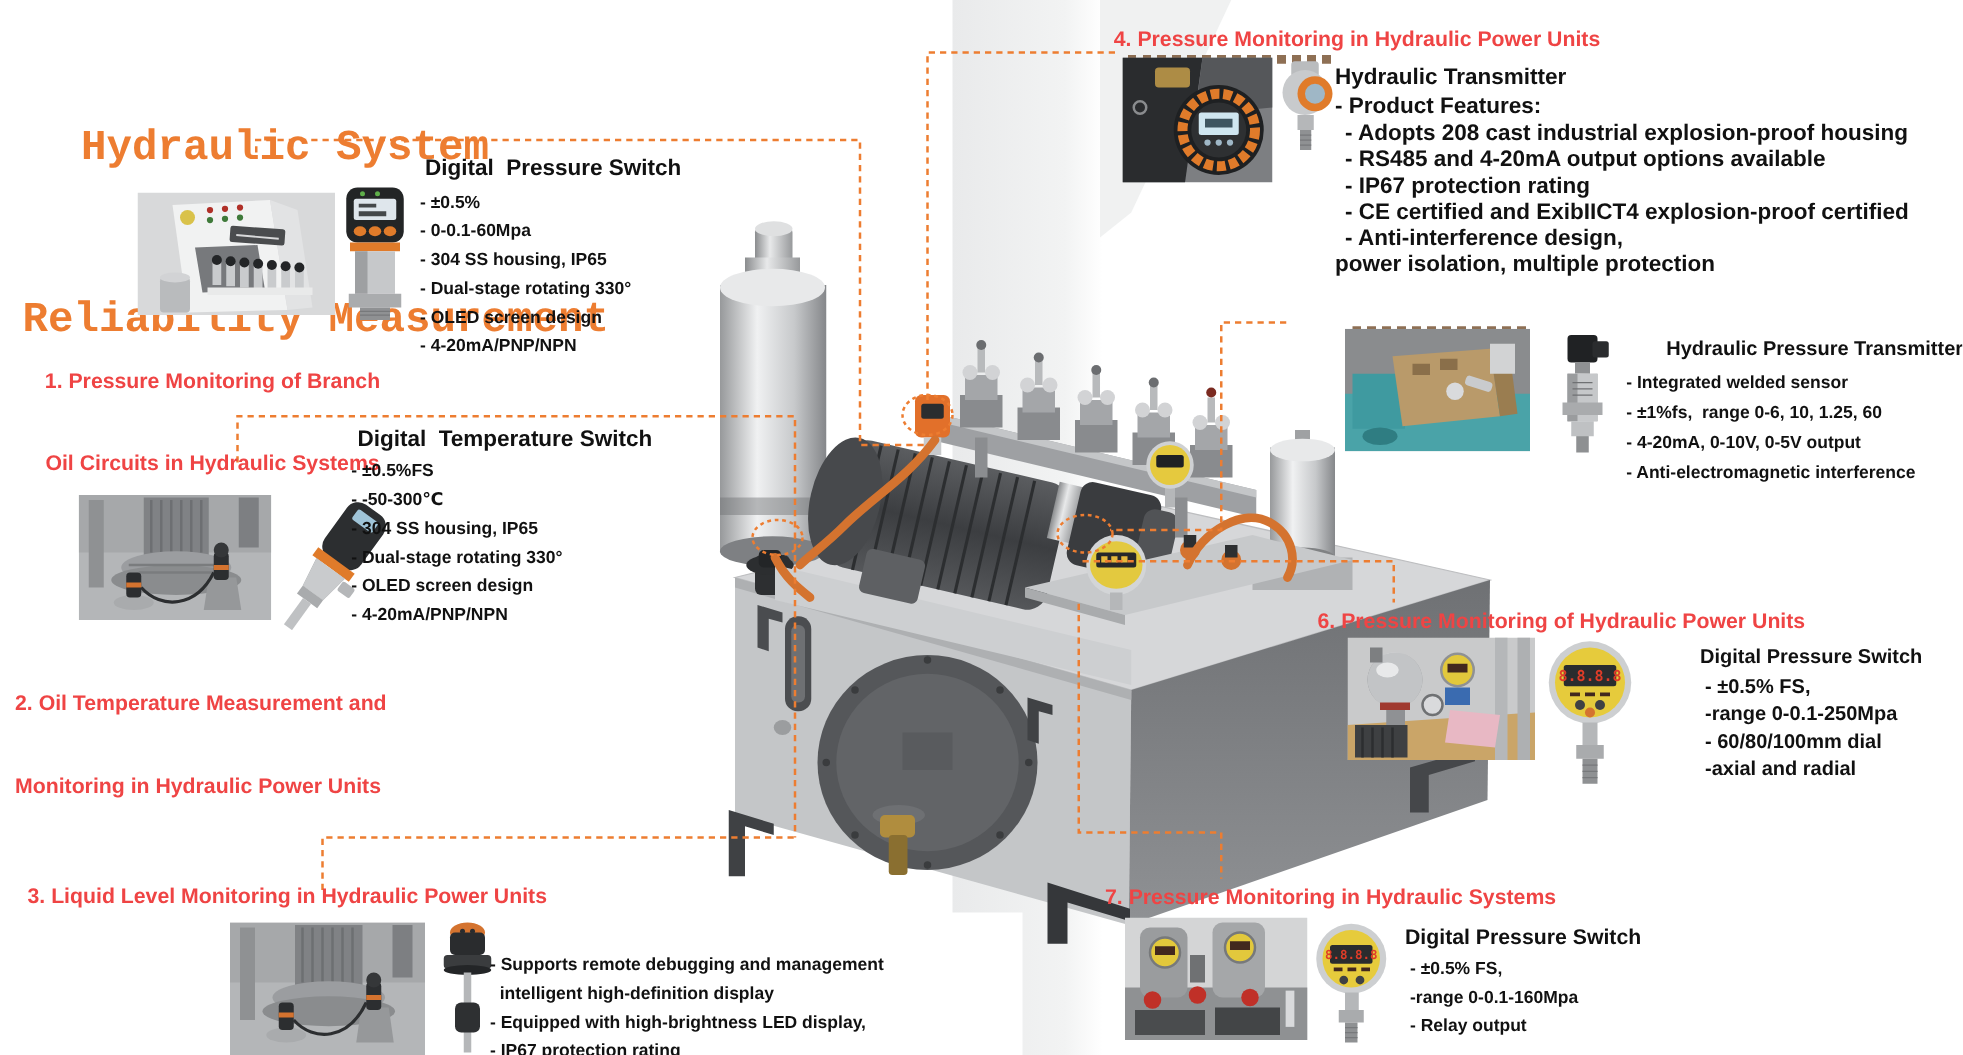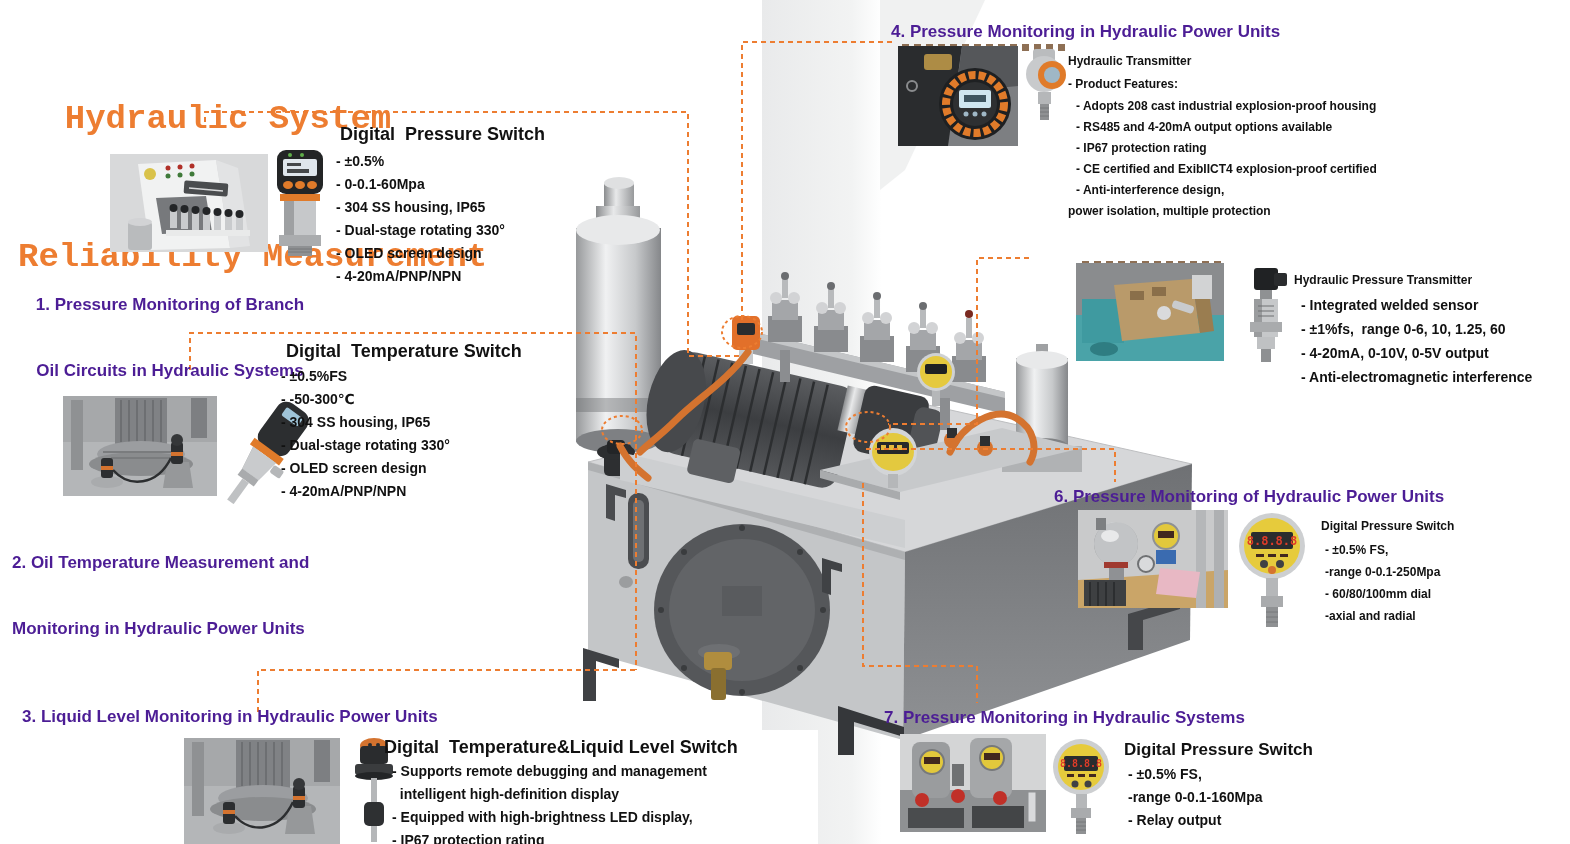--- a/index.html
+++ b/index.html
@@ -1,25 +1,25 @@
 <!DOCTYPE html>
 <html><head>
 <meta charset="utf-8">
 <style>
   html,body{margin:0;padding:0;background:#fff;}
   #canvas{position:relative;width:1570px;height:844px;overflow:hidden;background:#ffffff;
           font-family:"Liberation Sans","DejaVu Sans",sans-serif;font-weight:bold;color:#111;}
   .abs{position:absolute;}
   .title{color:#ED7D31;font-size:34px;line-height:46px;text-align:center;white-space:pre;font-family:Liberation Mono, monospace;}
-  .heading{color:#4c1d95;font-size:17px;line-height:22px;white-space:pre;}
+  .heading{color:#ef4444;font-size:17px;line-height:22px;white-space:pre;}
   .center{text-align:center;}
   .ptitle{font-size:18px;white-space:pre;}
   .spec{font-size:14px;line-height:23px;white-space:pre;}
-  .spec-s{font-size:12px;line-height:21px;white-space:pre;}
-  .spec-m{font-size:12px;line-height:22px;white-space:pre;}
+  .spec-s{font-size:18px;line-height:21px;white-space:pre;}
+  .spec-m{font-size:16px;line-height:22px;white-space:pre;margin-left:39px;}
   .croppedline{overflow:hidden;opacity:.85;}
   svg{display:block;}
   .s3bg{background:#fff;}
 </style>
 </head>
 <body>
 
 <div id="canvas">
 
   <svg class="abs" style="left:0;top:0" width="1570" height="844" viewBox="0 0 1570 844">
@@ -452,21 +452,20 @@
     <ellipse cx="24" cy="10" rx="14" ry="8" fill="#d4732f"></ellipse>
     <circle cx="20" cy="9" r="2" fill="#2a2c2e"></circle>
       <circle cx="28" cy="9" r="2" fill="#2a2c2e"></circle>
     <rect x="10" y="10" width="28" height="18" rx="4" fill="#2a2c2e"></rect>
     <rect x="5" y="28" width="38" height="11" rx="3" fill="#3a3c3e"></rect>
     <ellipse cx="24" cy="40" rx="19" ry="4" fill="#232527"></ellipse>
     <rect x="21" y="42" width="6" height="64" fill="#b5b7b9"></rect>
     <rect x="14" y="66" width="20" height="24" rx="5" fill="#2e3032"></rect>
   </svg>
 
-  <div class="abs ptitle" style="left:384px;top:737px">Digital  Temperature&amp;Liquid Level Switch</div>
   <div class="abs" style="left:392px;top:760px">
 
   <div class="spec">- Supports remote debugging and management</div>
       <div class="spec">  intelligent high-definition display</div>
       <div class="spec">- Equipped with high-brightness LED display,</div>
       <div class="spec">- IP67 protection rating</div>
     </div>
 
   <div class="abs heading" style="left:891px;top:21px">4. Pressure Monitoring in Hydraulic Power Units</div>
   <div class="abs croppedline" style="left:902px;top:44px;width:166px;height:7px;background:repeating-linear-gradient(90deg,#7a5636 0 7px,transparent 7px 12px)"></div>

